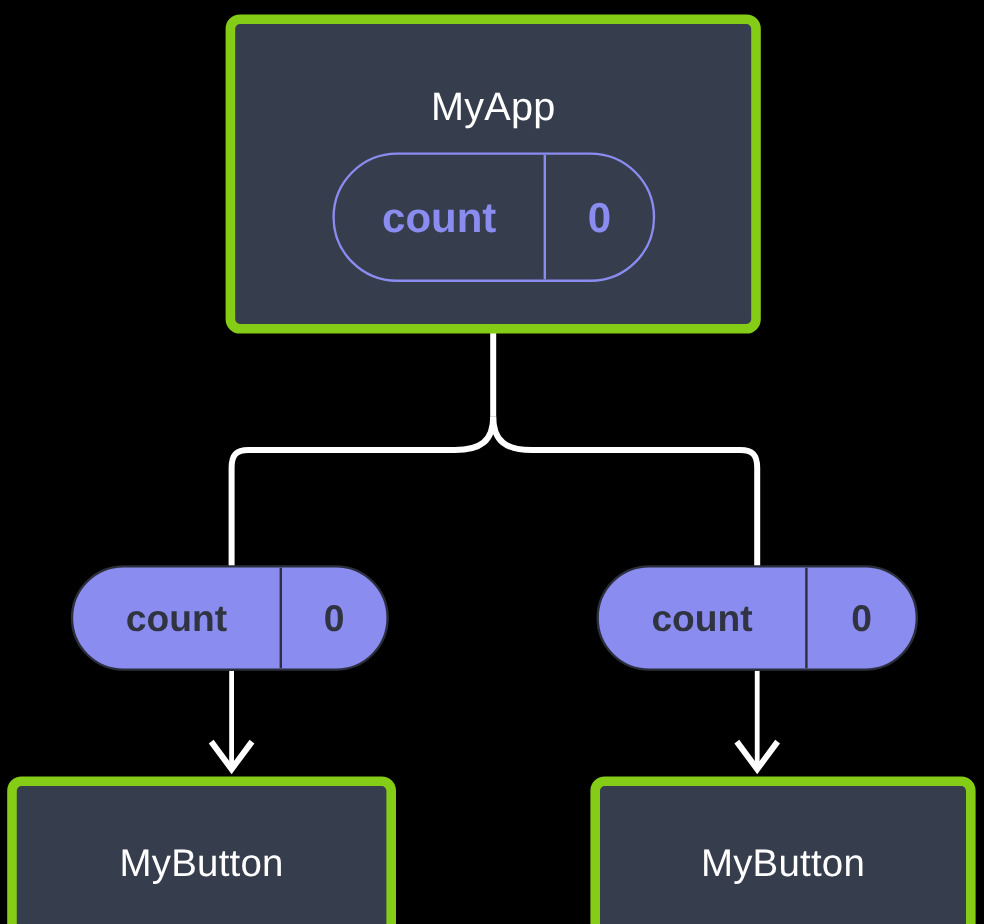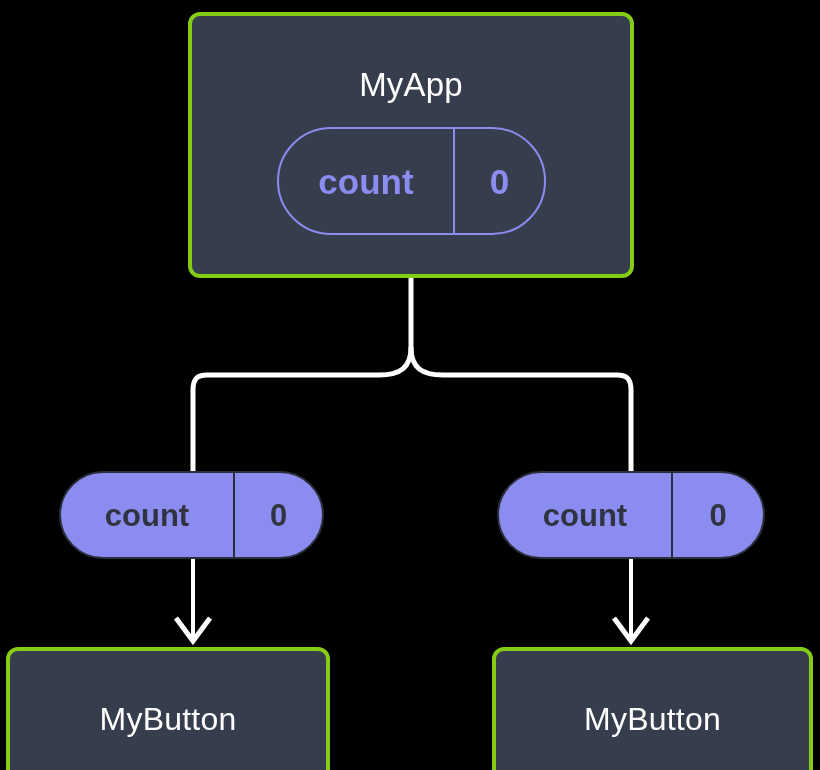--- a/index.html
+++ b/index.html
@@ -24,21 +24,21 @@
     width: 820px;
     height: 770px;
     pointer-events: none;
   }
 
   
   .comp-box {
     position: absolute;
     box-sizing: border-box;
     background: #363d4c;
-    border: 4px solid #84cc16;
+    border: 8px solid #84cc16;
     border-radius: 12px;
     display: flex;
     flex-direction: column;
     align-items: center;
   }
   .comp-title {
     color: #ffffff;
     font-size: 33px;
     line-height: 1;
     letter-spacing: 0.2px;

